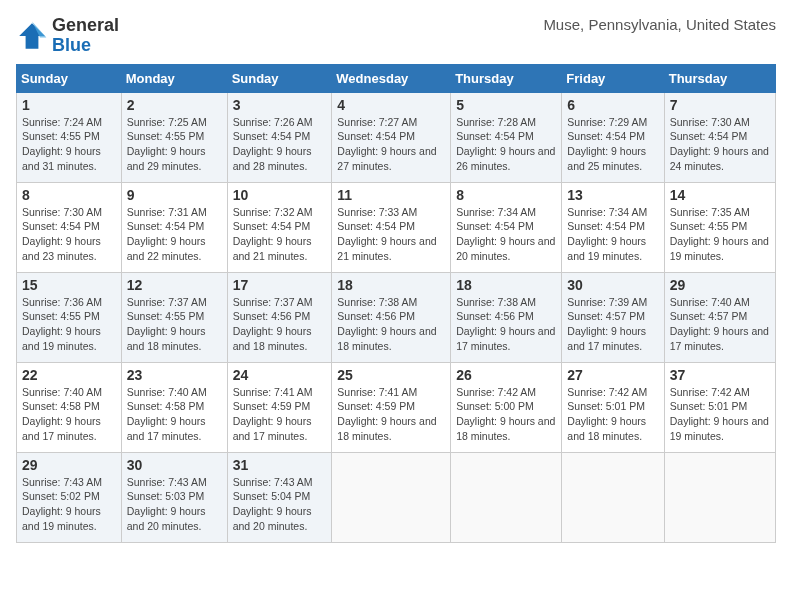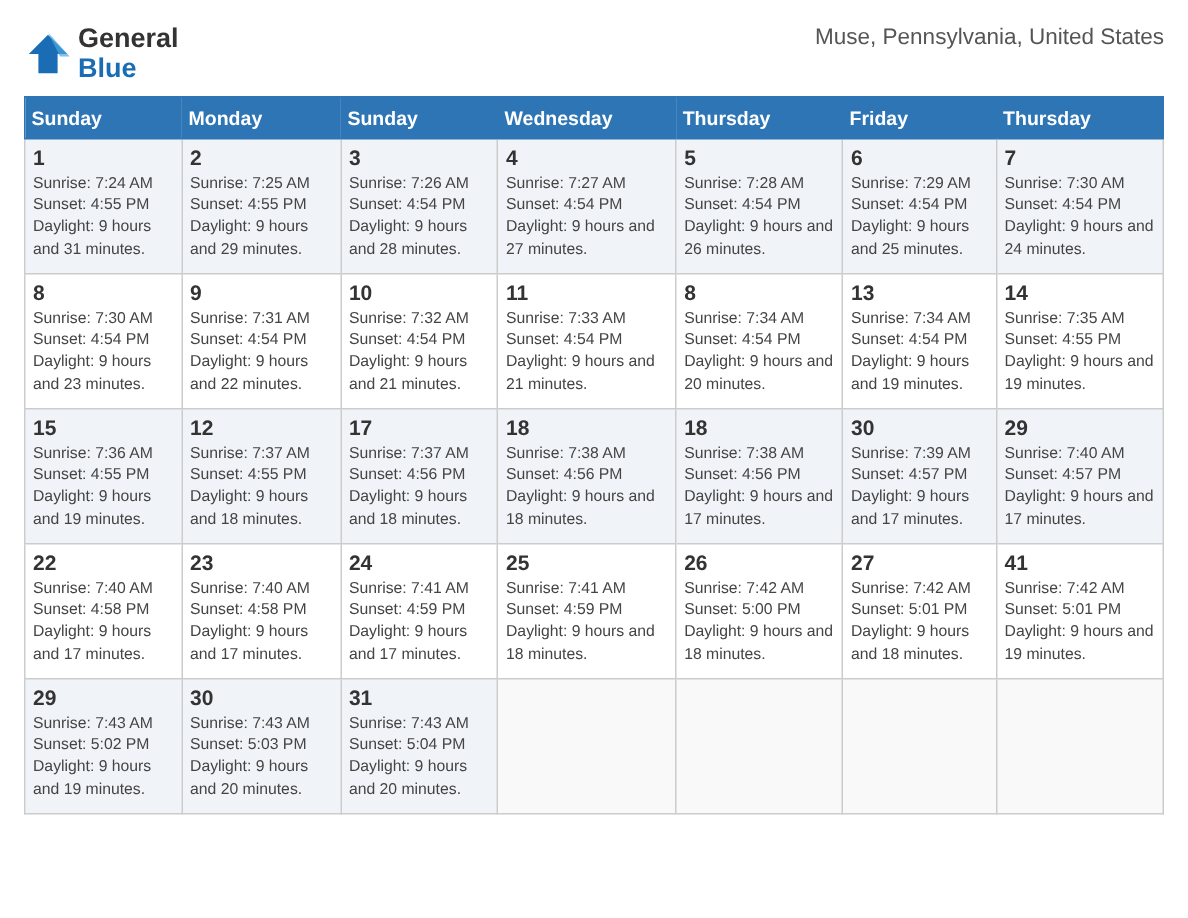--- a/index.html
+++ b/index.html
@@ -236,21 +236,21 @@
         </td>
         <td>
           <span class="day-number">26</span>
           <div class="day-info">Sunrise: 7:42 AM<br>Sunset: 5:00 PM<br>Daylight: 9 hours and 18 minutes.</div>
         </td>
         <td>
           <span class="day-number">27</span>
           <div class="day-info">Sunrise: 7:42 AM<br>Sunset: 5:01 PM<br>Daylight: 9 hours and 18 minutes.</div>
         </td>
         <td>
-          <span class="day-number">41</span>
+          <span class="day-number">37</span>
           <div class="day-info">Sunrise: 7:42 AM<br>Sunset: 5:01 PM<br>Daylight: 9 hours and 19 minutes.</div>
         </td>
       </tr>
       <tr>
         <td>
           <span class="day-number">29</span>
           <div class="day-info">Sunrise: 7:43 AM<br>Sunset: 5:02 PM<br>Daylight: 9 hours and 19 minutes.</div>
         </td>
         <td>
           <span class="day-number">30</span>

